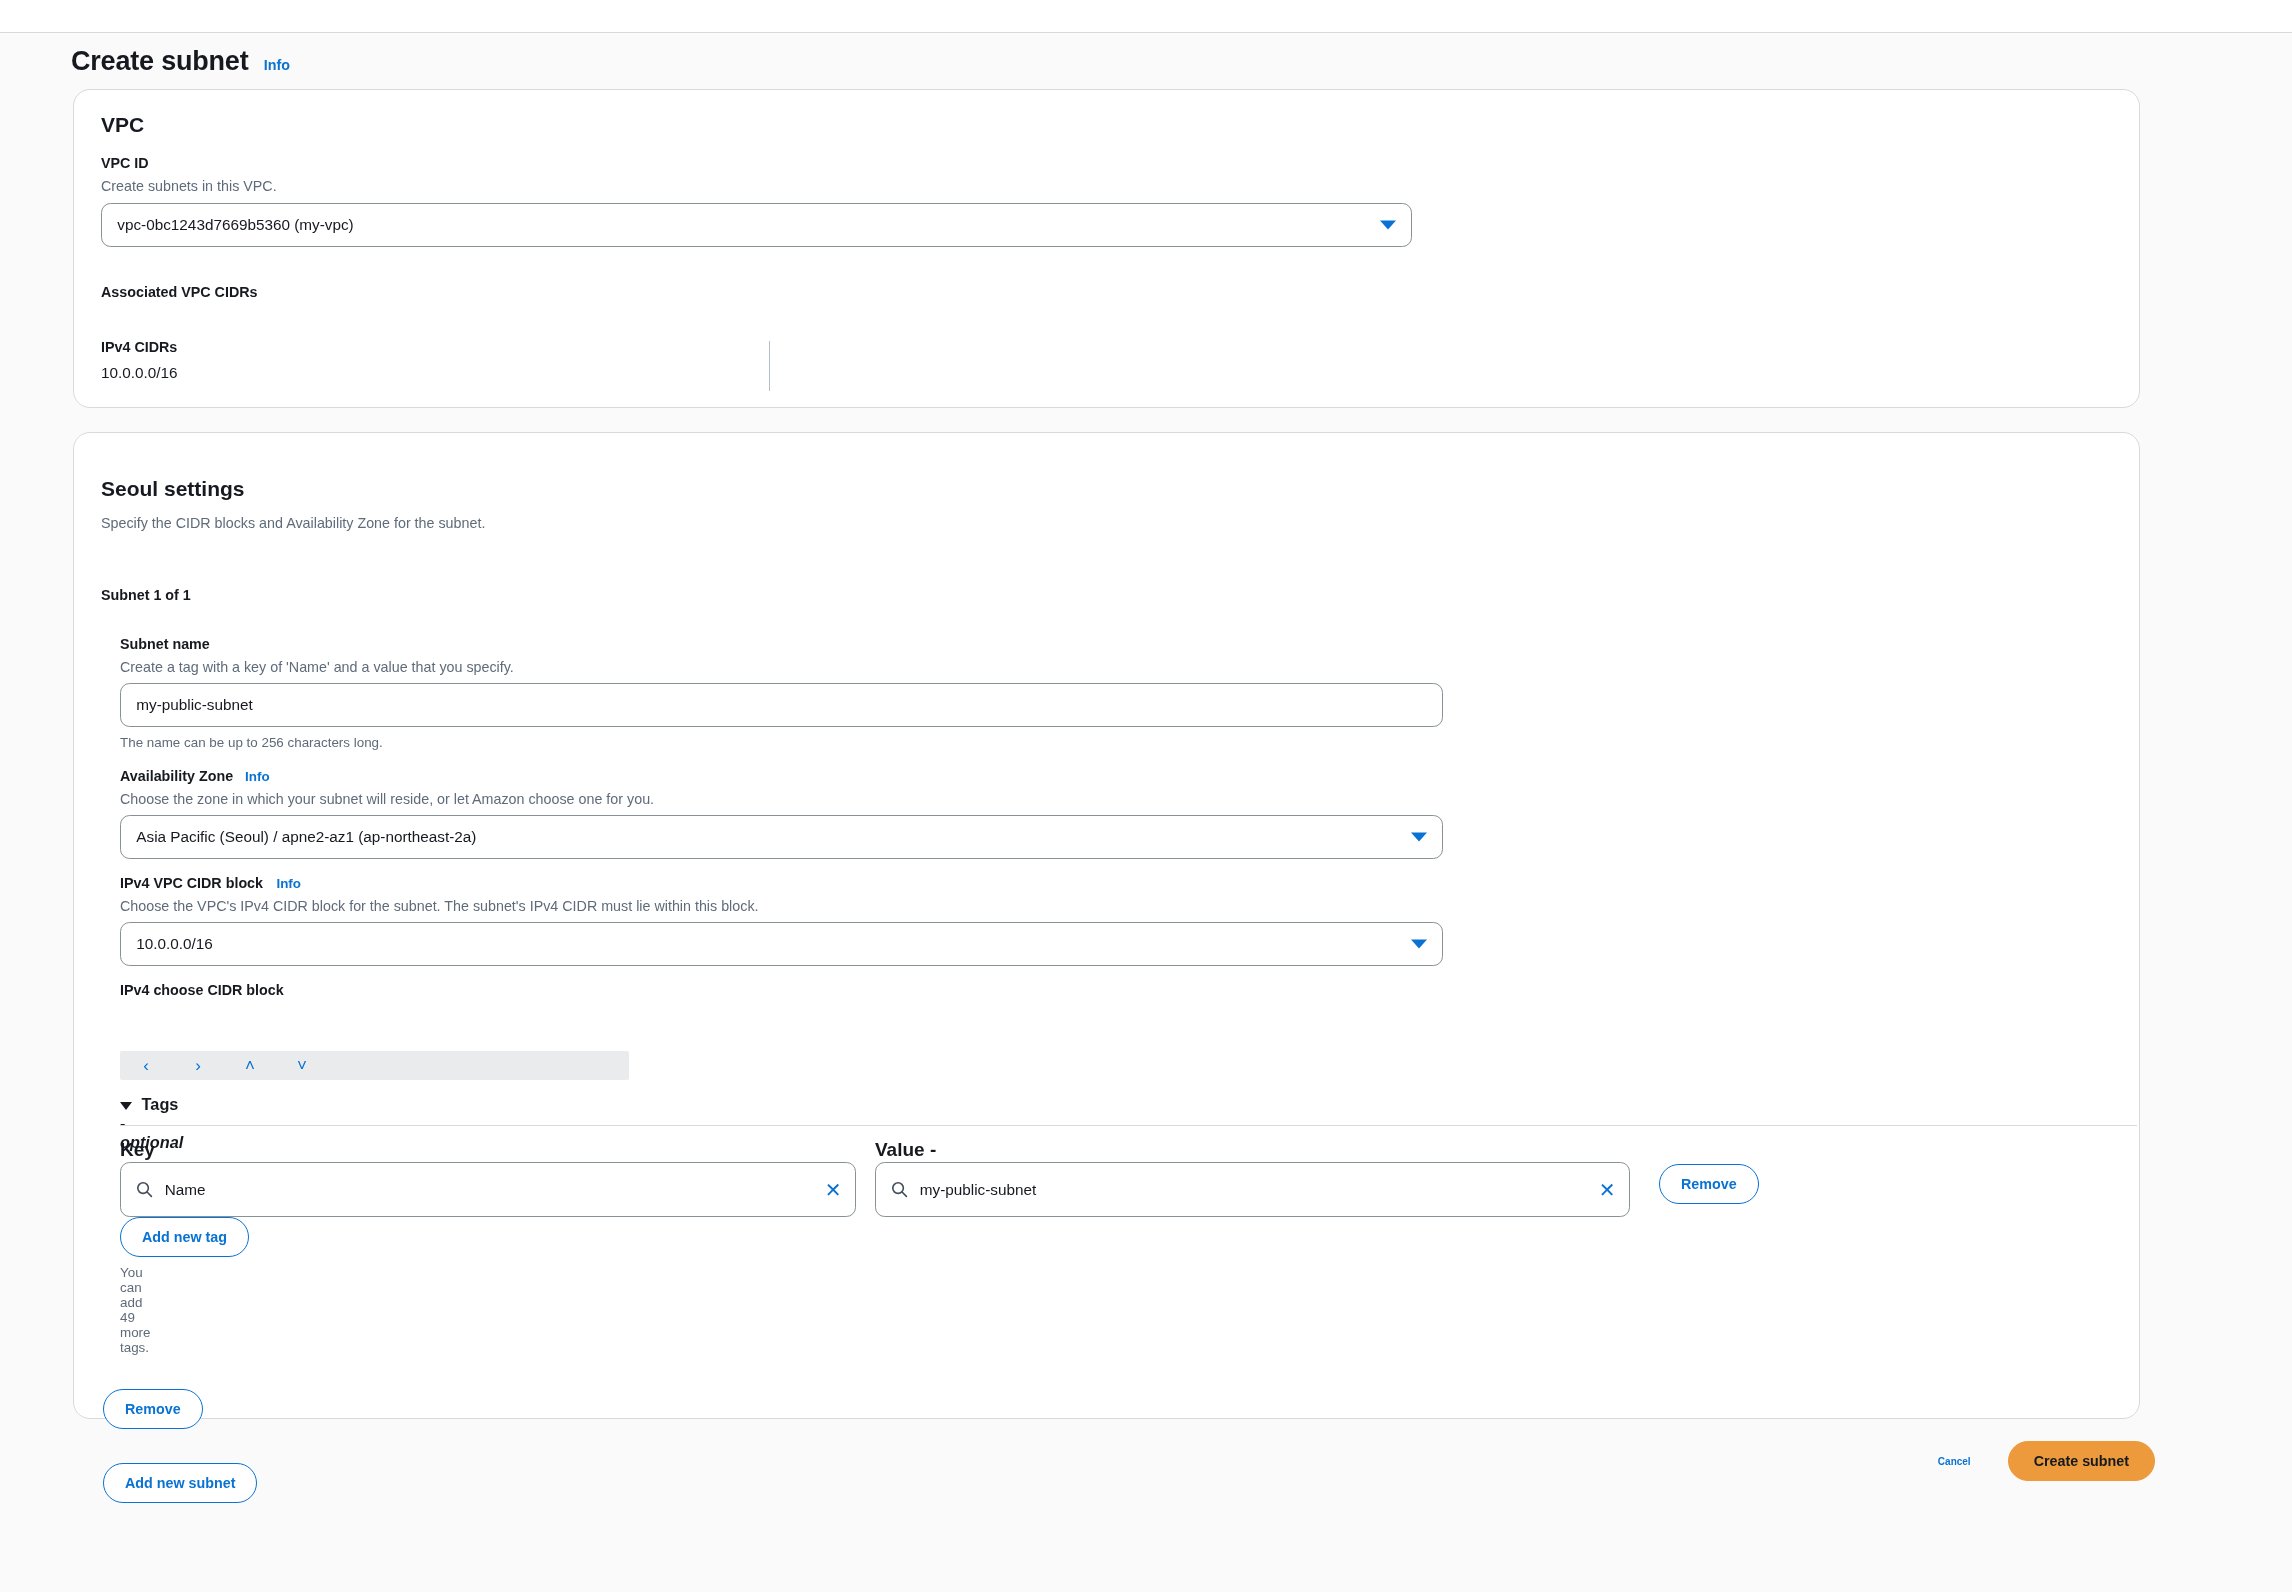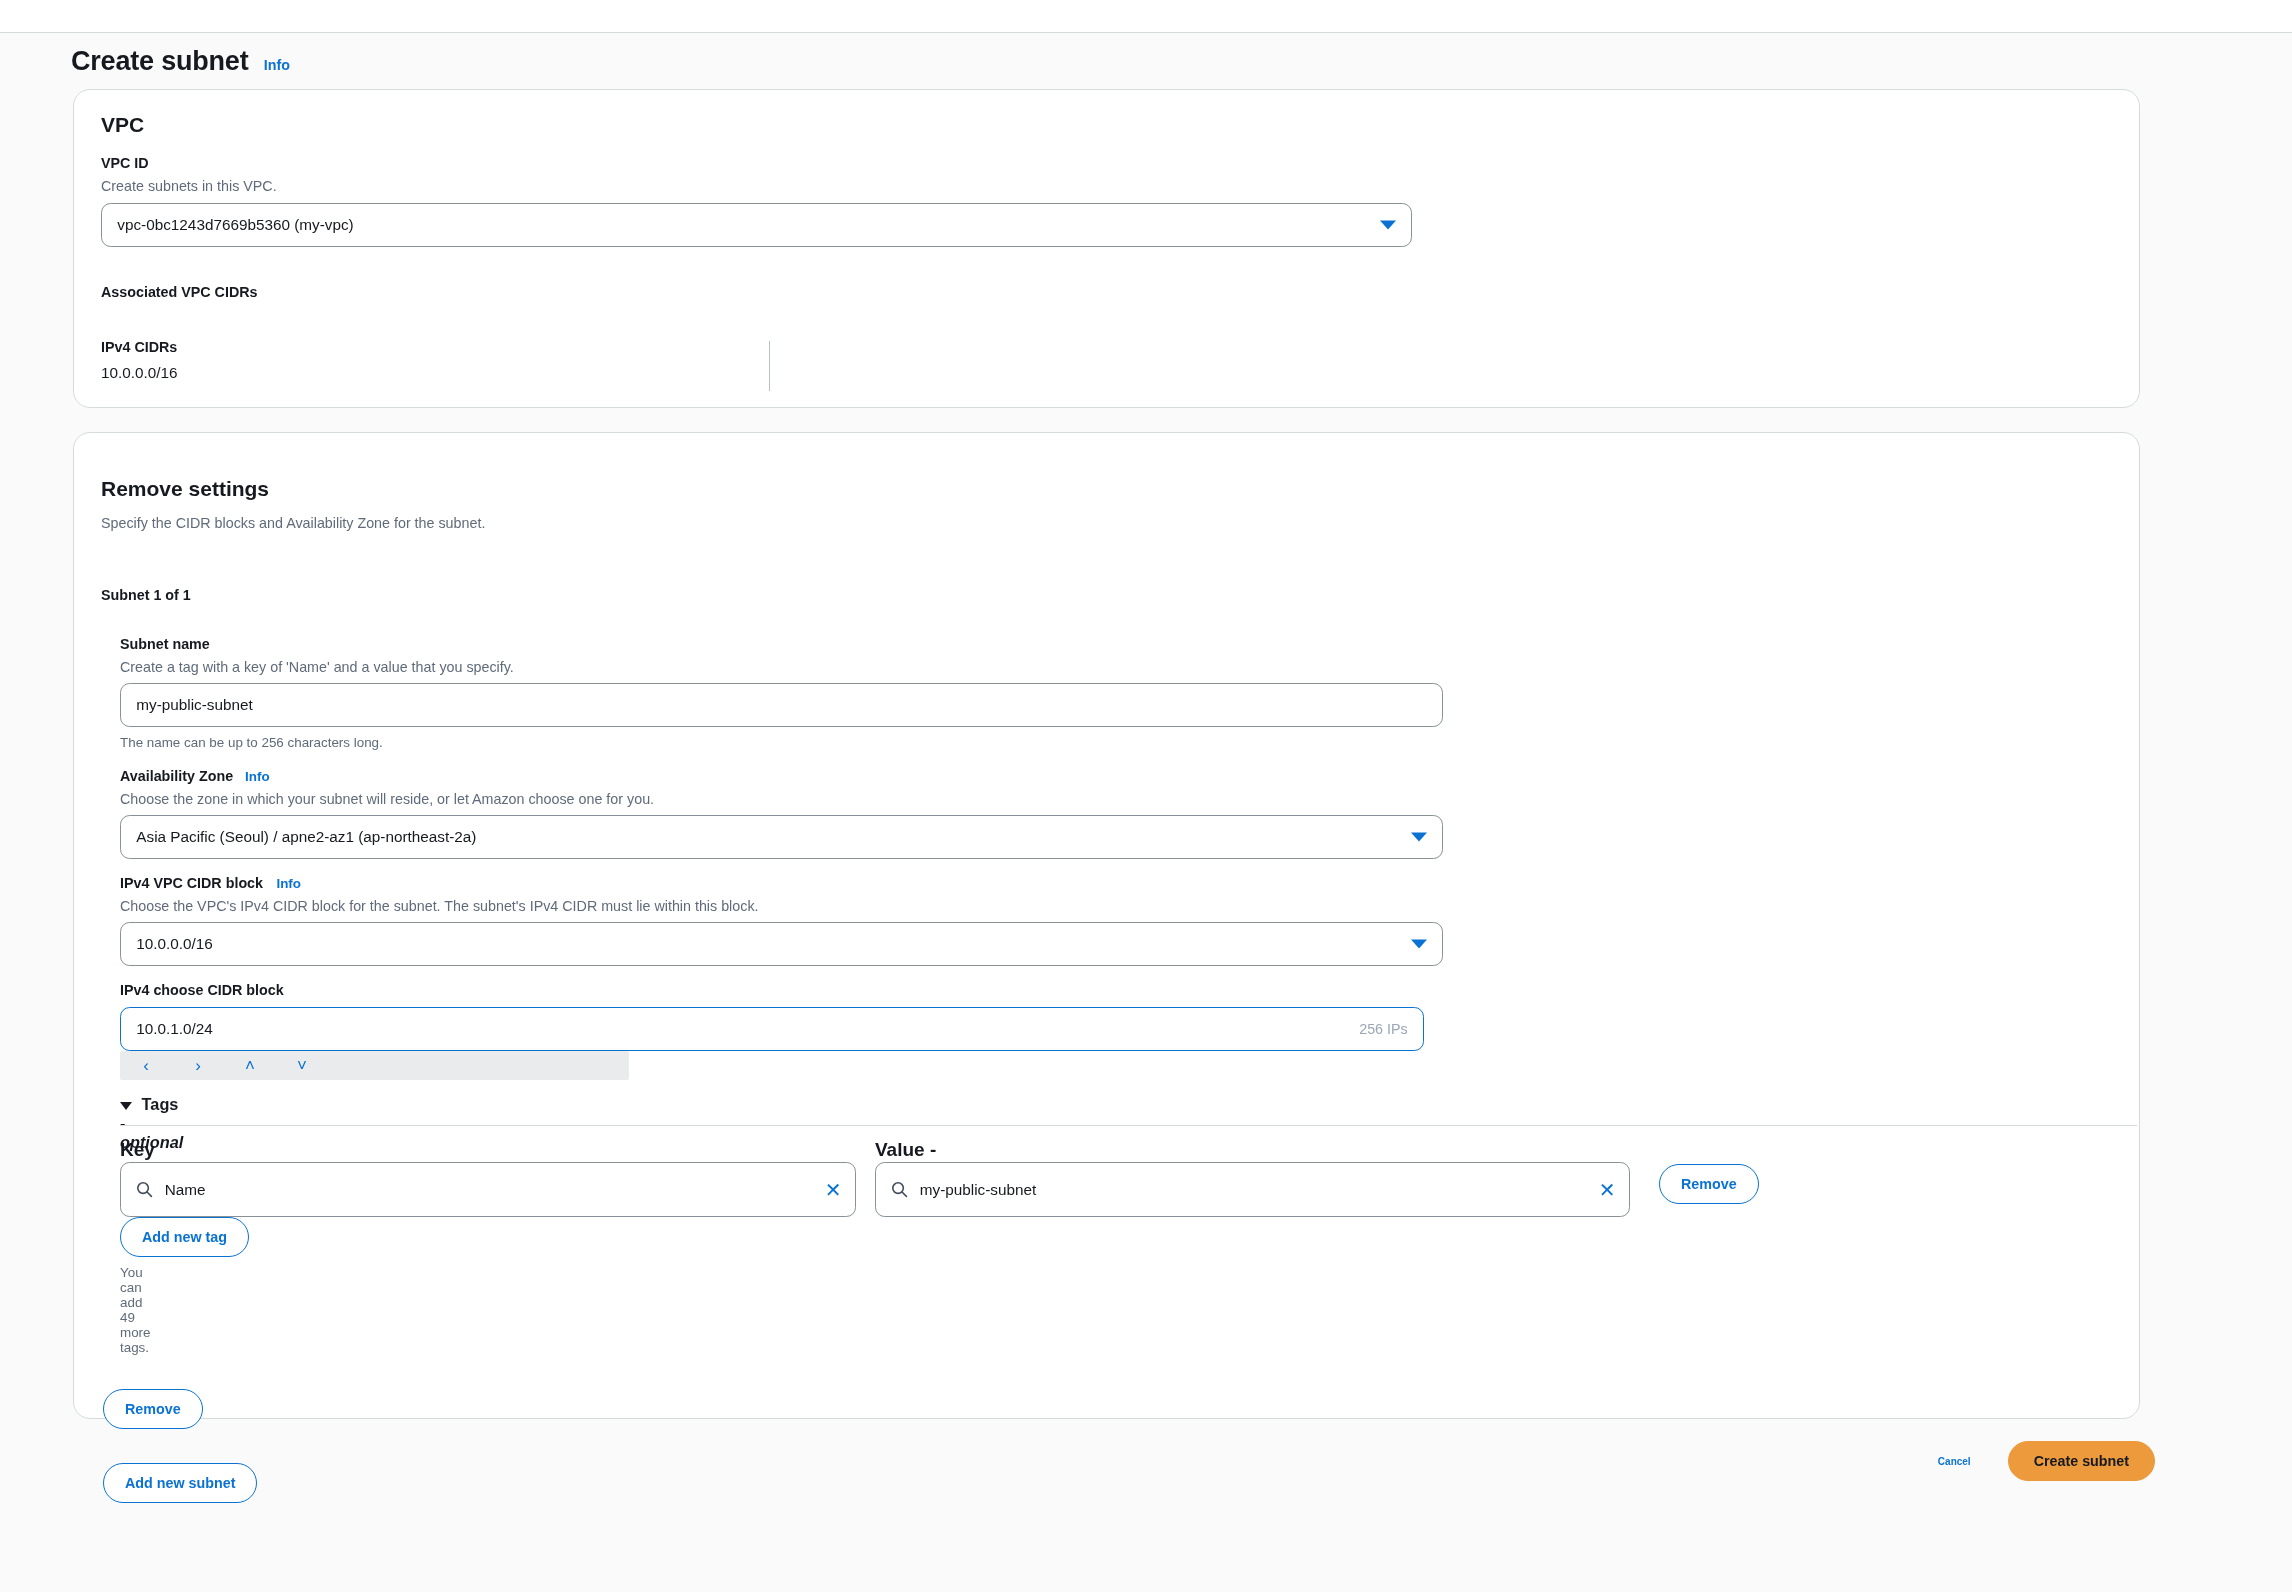--- a/index.html
+++ b/index.html
@@ -188,21 +188,21 @@
     <div style="position:absolute; left:27px; top:194px;" class="field-label">Associated VPC CIDRs</div>
 
     <div class="vdivider" style="left:695px; top:251px; height:50px;"></div>
 
     <div style="position:absolute; left:27px; top:249px;" class="field-label">IPv4 CIDRs</div>
     <div style="position:absolute; left:27px; top:274px; font-size:15.3px; color:#16191f;">10.0.0.0/16</div>
   </div>
 
   <div class="card" id="subnet-card">
 
-    <div style="position:absolute; left:27px; top:44px;" class="section-title">Remove settings</div>
+    <div style="position:absolute; left:27px; top:44px;" class="section-title">Seoul settings</div>
     <div style="position:absolute; left:27px; top:76px;" class="section-desc">Specify the CIDR blocks and Availability Zone for the subnet.</div>
 
     <div style="position:absolute; left:27px; top:154px;" class="field-label">Subnet 1 of 1</div>
 
     <div style="position:absolute; left:46px; top:203px;" class="field-label">Subnet name</div>
     <div style="position:absolute; left:46px; top:226px;" class="field-desc">Create a tag with a key of 'Name' and a value that you specify.</div>
 
     <div class="input" style="position:absolute; left:46px; top:250px; width:1323px;">
       <span>my-public-subnet</span>
     </div>
@@ -225,24 +225,20 @@
     </div>
     <div style="position:absolute; left:46px; top:465px;" class="field-desc">Choose the VPC's IPv4 CIDR block for the subnet. The subnet's IPv4 CIDR must lie within this block.</div>
 
     <div class="select" style="position:absolute; left:46px; top:489px; width:1323px;">
       <span>10.0.0.0/16</span>
       <span class="caret"></span>
     </div>
 
     <div style="position:absolute; left:46px; top:549px;" class="field-label">IPv4 choose CIDR block</div>
 
-    <div class="input focused" style="position:absolute; left:46px; top:574px; width:1304px;">
-      <span>10.0.1.0/24</span>
-      <span class="ip-count">256 IPs</span>
-    </div>
 
     <div class="nav-hints" style="left:46px; top:618px; width:509px;">
       <span>‹</span>
       <span>›</span>
       <span>˄</span>
       <span>˅</span>
     </div>
 
     <div style="position:absolute; left:46px; top:612px;">
       <div style="position:absolute; left:0; top:50px;">

